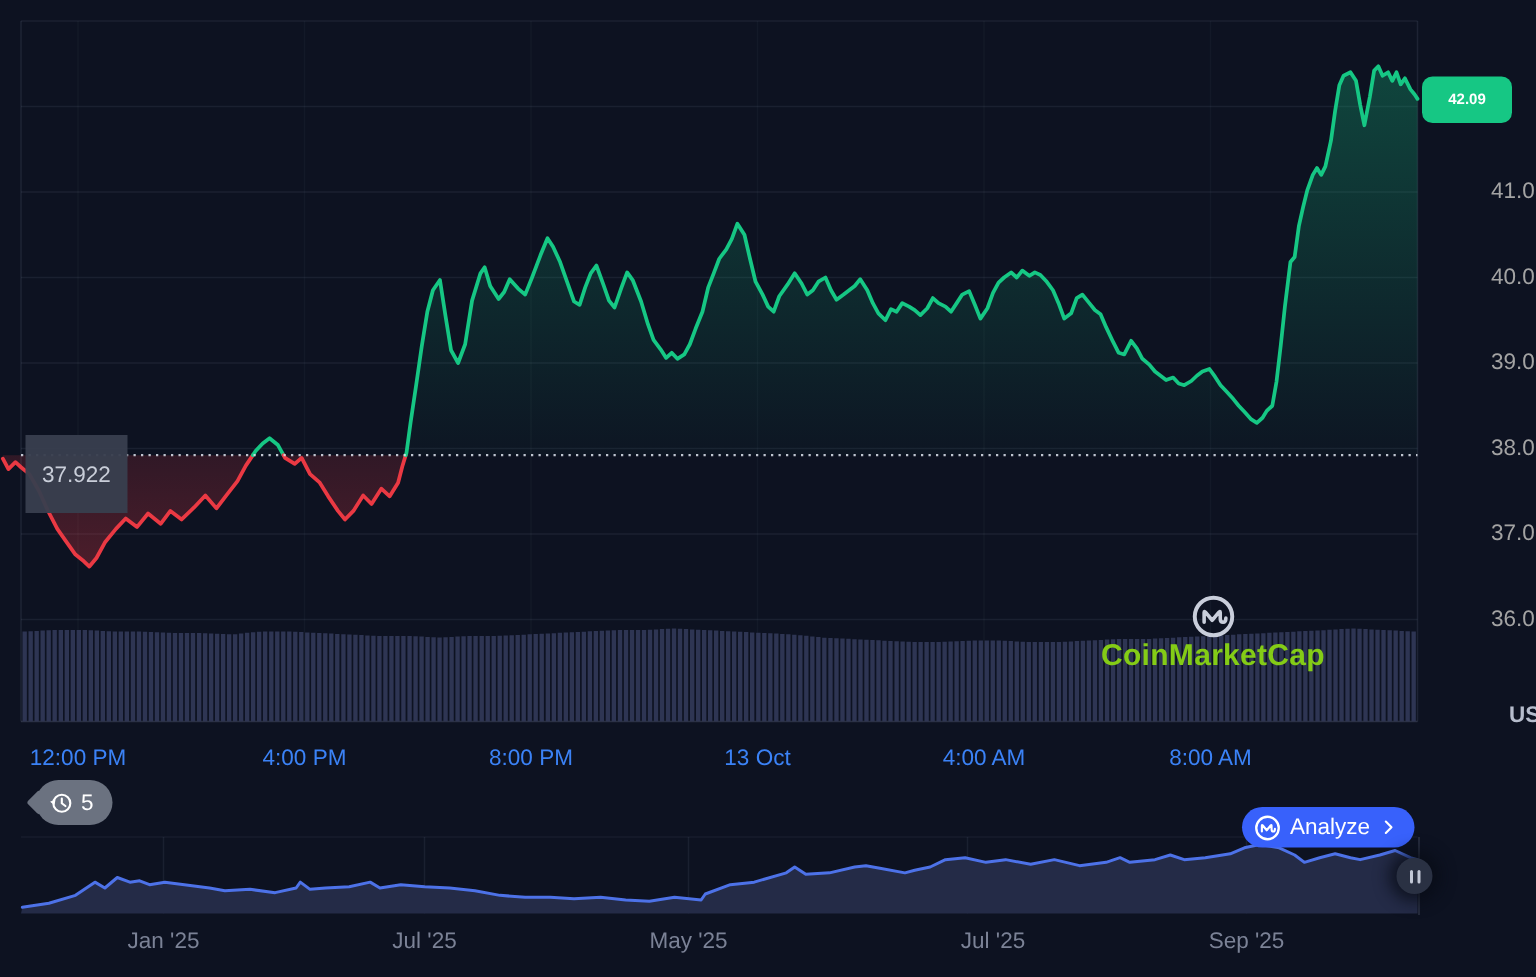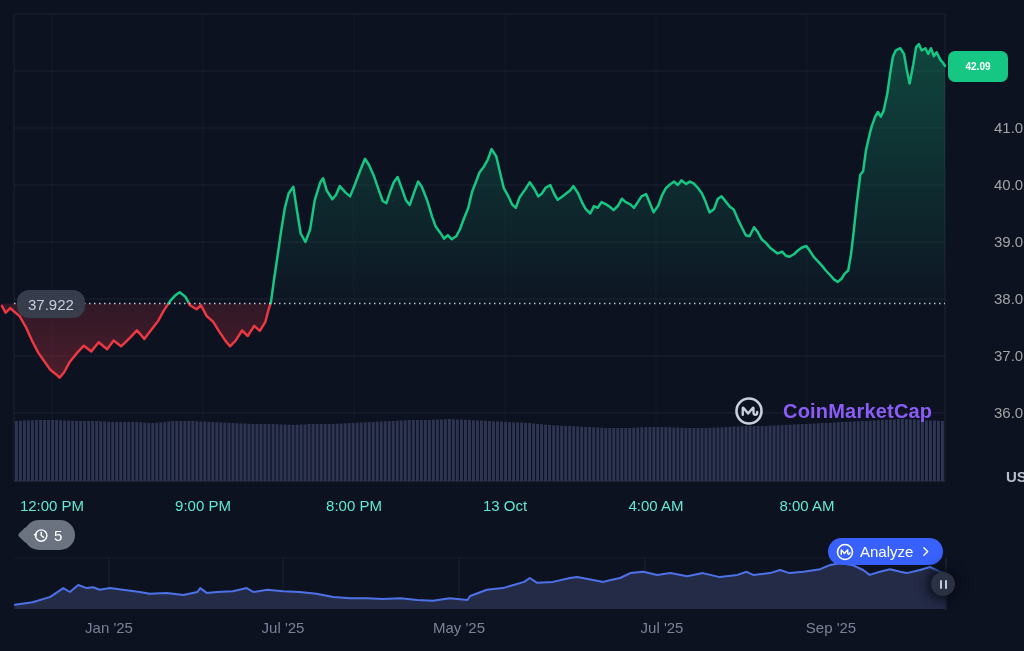--- a/index.html
+++ b/index.html
@@ -2,34 +2,34 @@
 <html><head>
 <meta charset="utf-8">
 <style>
   html,body{margin:0;padding:0;background:#0d1221;}
   .stage{position:relative;width:1024px;height:651px;background:#0d1221;overflow:hidden;
          font-family:"Liberation Sans",sans-serif;-webkit-font-smoothing:antialiased;}
   svg.layer{position:absolute;left:0;top:0;}
   .hotspot{position:absolute;background:transparent;}
   .ylab{position:absolute;left:994px;color:#a3a3a3;font-size:15px;line-height:18px;}
   .usd-label{position:absolute;left:966px;top:468px;color:#b6bdcd;font-weight:700;font-size:15px;margin-left:40px;}
-  .xlab{position:absolute;top:497px;color:#5eead4;font-size:15px;transform:translateX(-50%);white-space:nowrap;}
+  .xlab{position:absolute;top:497px;color:#3b82f6;font-size:15px;transform:translateX(-50%);white-space:nowrap;}
   .navlab{position:absolute;top:619px;color:#7b8296;font-size:15px;transform:translateX(-50%);white-space:nowrap;}
   .price-badge{position:absolute;left:948px;top:51px;width:60px;height:31px;background:#16C784;
     border-radius:7px;color:#fff;font-size:10px;font-weight:700;display:flex;align-items:center;justify-content:center;}
-  .baseline-badge{position:absolute;left:17px;top:290px;height:28px;padding:0 11px;background:rgba(56,62,78,.96);
-    border-radius:12px;color:#c9ced9;font-size:15px;display:flex;align-items:center;}
+  .baseline-badge{position:absolute;left:17px;top:290px;height:28px;padding:12px 11px;background:rgba(56,62,78,.96);
+    border-radius:0;color:#c9ced9;font-size:15px;display:flex;align-items:center;}
   .history-badge{position:absolute;left:24px;top:520px;height:30px;padding:0 13px 0 8px;background:#6b7280;
     border-radius:15px;color:#fff;font-size:15px;display:flex;align-items:center;gap:5px;cursor:pointer;border:none;}
   .history-tail{position:absolute;left:-4px;top:9px;width:12px;height:12px;background:#6b7280;transform:rotate(45deg);border-radius:2px;}
   .analyze-btn{position:absolute;left:828px;top:522px;height:27px;padding:0 11px 0 8px;background:#3861FB;border:none;
     border-radius:14px;color:#fff;font-size:15px;display:flex;align-items:center;gap:6px;cursor:pointer;margin-top:16px;}
   .analyze-tail{position:absolute;top:-5px;left:51px;width:13px;height:13px;background:#3861FB;transform:rotate(45deg);border-radius:2px;z-index:-1;}
-  .watermark{position:absolute;left:734px;top:396px;display:flex;align-items:center;gap:19px;color:#8b5cf6;
-    font-weight:700;font-size:20px;letter-spacing:.2px;}
+  .watermark{position:absolute;left:734px;top:396px;display:flex;align-items:center;gap:0;color:#84cc16;
+    font-weight:700;font-size:20px;letter-spacing:.2px;flex-direction:column;}
   .nav-handle{position:absolute;left:931px;top:572px;width:24px;height:24px;border-radius:50%;background:#2a3143;
     box-shadow:0 0 10px 5px rgba(8,12,22,.75);display:flex;align-items:center;justify-content:center;gap:3px;cursor:ew-resize;}
   .nav-handle span{display:block;width:2px;height:9px;background:#c2c8d6;border-radius:1px;}
 </style>
 </head>
 <body>
 
 <div class="stage">
 
   <svg id="chart-svg" class="layer" width="1024" height="651">
@@ -85,21 +85,21 @@
   <div class="hotspot" style="left:14px;top:558px;width:931px;height:52px;"></div>
 
   <div id="labels-layer">
       <span class="ylab" style="top:119px">41.0</span>
       <span class="ylab" style="top:176px">40.0</span>
       <span class="ylab" style="top:233px">39.0</span>
       <span class="ylab" style="top:290px">38.0</span>
       <span class="ylab" style="top:347px">37.0</span>
       <span class="ylab" style="top:404px">36.0</span>
       <span class="xlab" style="left:52px">12:00 PM</span>
-      <span class="xlab" style="left:203px">9:00 PM</span>
+      <span class="xlab" style="left:203px">4:00 PM</span>
       <span class="xlab" style="left:354px">8:00 PM</span>
       <span class="xlab" style="left:505px">13 Oct</span>
       <span class="xlab" style="left:656px">4:00 AM</span>
       <span class="xlab" style="left:807px">8:00 AM</span>
       <span class="navlab" style="left:109px">Jan '25</span>
       <span class="navlab" style="left:283px">Jul '25</span>
       <span class="navlab" style="left:459px">May '25</span>
       <span class="navlab" style="left:662px">Jul '25</span>
       <span class="navlab" style="left:831px">Sep '25</span>
     </div>

